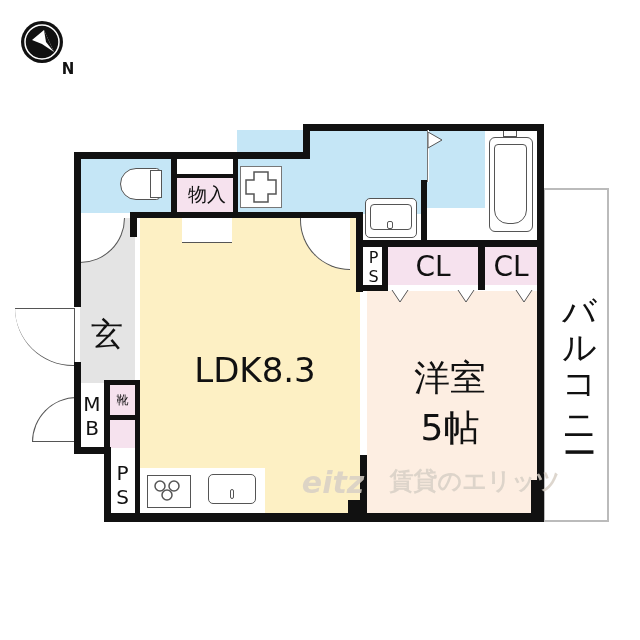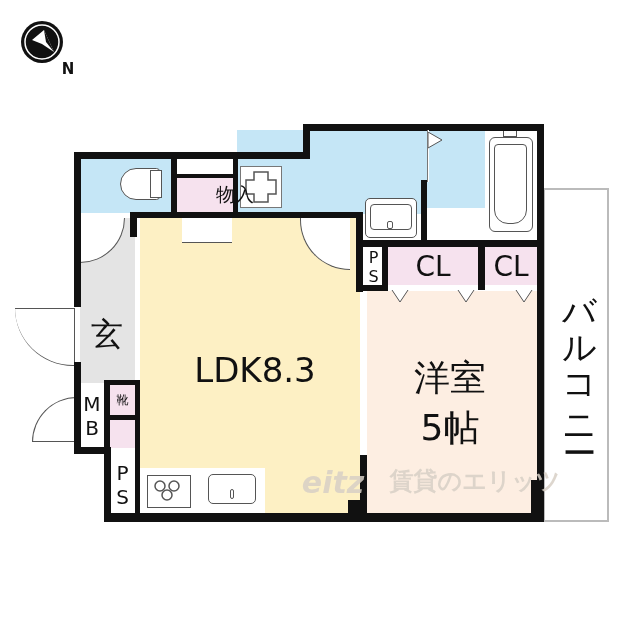--- a/index.html
+++ b/index.html
@@ -51,21 +51,21 @@
   <svg width="40" height="40" viewBox="0 0 40 40">
       <path d="M13 5 H27 V13 H35 V27 H27 V35 H13 V27 H5 V13 H13 Z" fill="none" stroke="#555" stroke-width="1.5"></path>
     </svg>
 </div>
 
 <div class="abs" style="left:120px;top:168px;width:40px;height:32px;border:1.5px solid #555;border-radius:18px 4px 4px 18px;background:#fff;"></div>
 <div class="abs" style="left:150px;top:170px;width:12px;height:28px;border:1.5px solid #555;background:#fff;"></div>
 
 <div class="abs white" style="left:177px;top:158px;width:60px;height:17px;"></div>
 <div class="abs pink" style="left:177px;top:177px;width:60px;height:36px;"></div>
-<div class="lbl" style="left:177px;top:177px;width:60px;height:36px;font-size:19px;margin-left:28px;">物入</div>
+<div class="lbl" style="left:177px;top:177px;width:60px;height:36px;font-size:19px;">物入</div>
 
 <div class="abs gray" style="left:80px;top:218px;width:55px;height:165px;"></div>
 <div class="abs white" style="left:80px;top:218px;width:45px;height:45px;border-bottom-right-radius:45px;border-right:1px solid #555;border-bottom:1px solid #555;"></div>
 <div class="lbl" style="left:82px;top:310px;width:50px;height:50px;font-size:32px;">玄</div>
 
 <div class="abs" style="left:15px;top:308px;width:60px;height:58px;border-top:1px solid #555;border-right:1px solid #555;border-bottom-left-radius:60px;border-left:1px solid #555;border-bottom:1px solid #555;border-left:none;"></div>
 
 <div class="abs pink" style="left:110px;top:385px;width:25px;height:30px;"></div>
 <div class="lbl" style="left:110px;top:385px;width:25px;height:30px;font-size:12px;">靴</div>
 <div class="abs pink" style="left:110px;top:420px;width:25px;height:28px;"></div>

